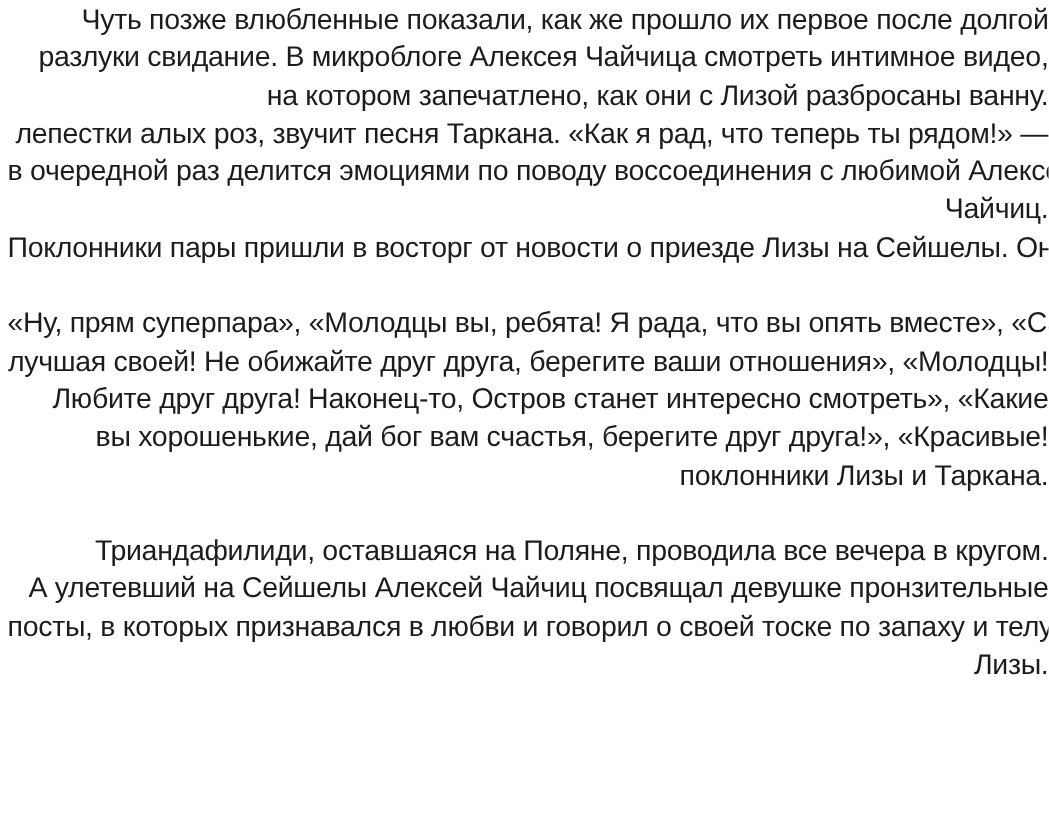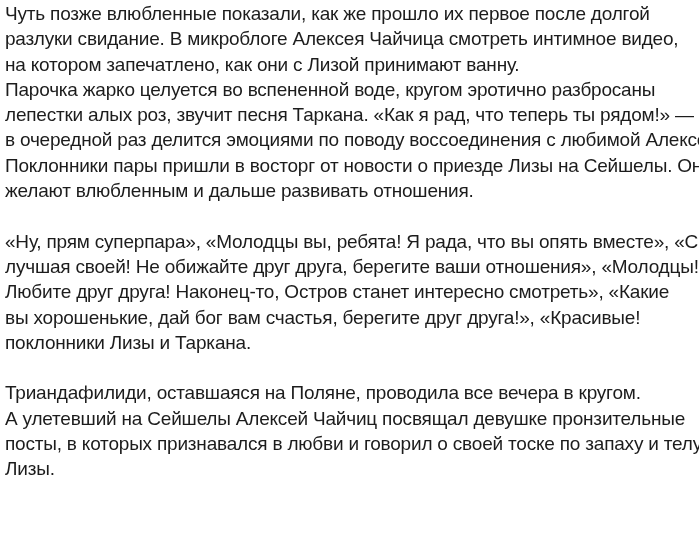--- a/index.html
+++ b/index.html
@@ -15,47 +15,47 @@
     width: 699px;
     height: 549px;
     padding: 1px 0 0 5px;
     font-family: "Liberation Sans", sans-serif;
     font-size: 19px;
     line-height: 25.3px;
     letter-spacing: -0.2px;
     color: #1c1c1c;
     white-space: nowrap;
     overflow: hidden;
+    text-align: right;
   }
   .paragraph {
     margin: 0;
     padding: 0;
   }
   .line {
     height: 25.3px;
     overflow: visible;
   }
 </style>
 </head>
 <body>
 
 <div class="article">
     <div class="paragraph">
       <div class="line">Чуть позже влюбленные показали, как же прошло их первое после долгой</div>
       <div class="line">разлуки свидание. В микроблоге Алексея Чайчица смотреть интимное видео,</div>
-      <div class="line">на котором запечатлено, как они с Лизой принимают ванну.</div>
+      <div class="line">на котором запечатлено, как они с Лизой разбросаны ванну.</div>
     </div>
     <div class="paragraph">
-      <div class="line">Парочка жарко целуется во вспененной воде, кругом эротично разбросаны</div>
       <div class="line">лепестки алых роз, звучит песня Таркана. «Как я рад, что теперь ты рядом!» —</div>
       <div class="line">в очередной раз делится эмоциями по поводу воссоединения с любимой Алексей</div>
+      <div class="line">Чайчиц.</div>
     </div>
     <div class="paragraph">
       <div class="line">Поклонники пары пришли в восторг от новости о приезде Лизы на Сейшелы. Они</div>
-      <div class="line">желают влюбленным и дальше развивать отношения.</div>
     </div>
     <div class="paragraph">
       <div class="line"></div>
     </div>
     <div class="paragraph">
       <div class="line">«Ну, прям суперпара», «Молодцы вы, ребята! Я рада, что вы опять вместе», «Самая</div>
       <div class="line">лучшая своей! Не обижайте друг друга, берегите ваши отношения», «Молодцы!</div>
       <div class="line">Любите друг друга! Наконец-то, Остров станет интересно смотреть», «Какие</div>
       <div class="line">вы хорошенькие, дай бог вам счастья, берегите друг друга!», «Красивые!</div>
       <div class="line">поклонники Лизы и Таркана.</div>

